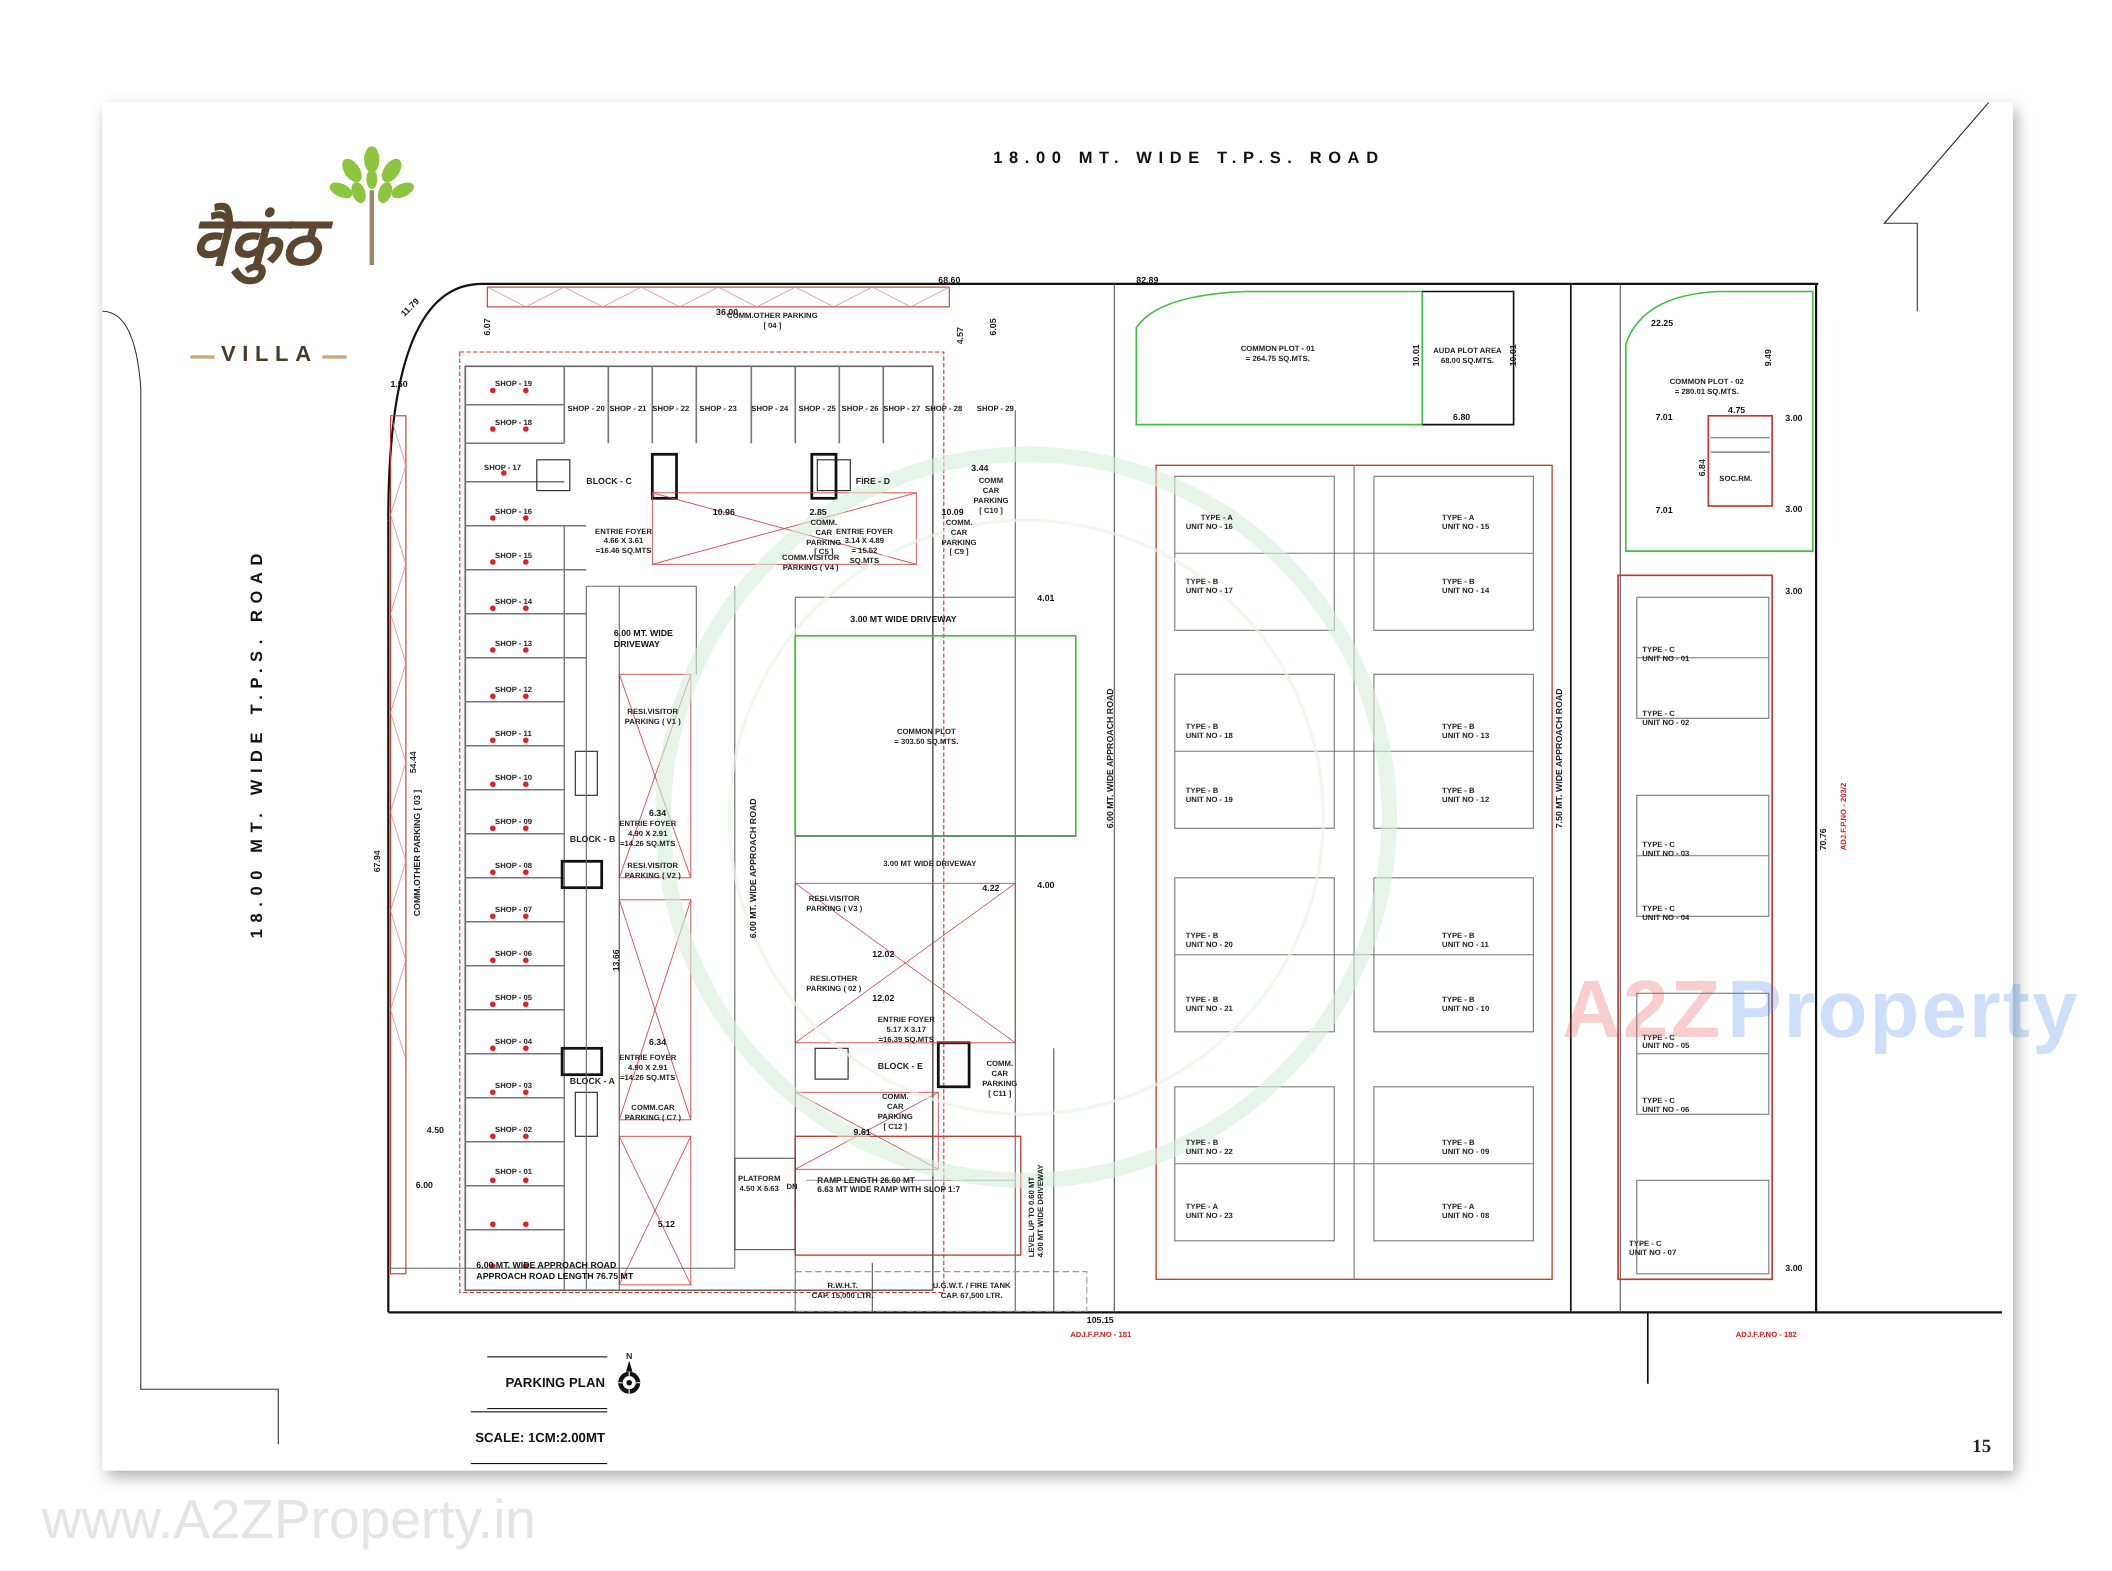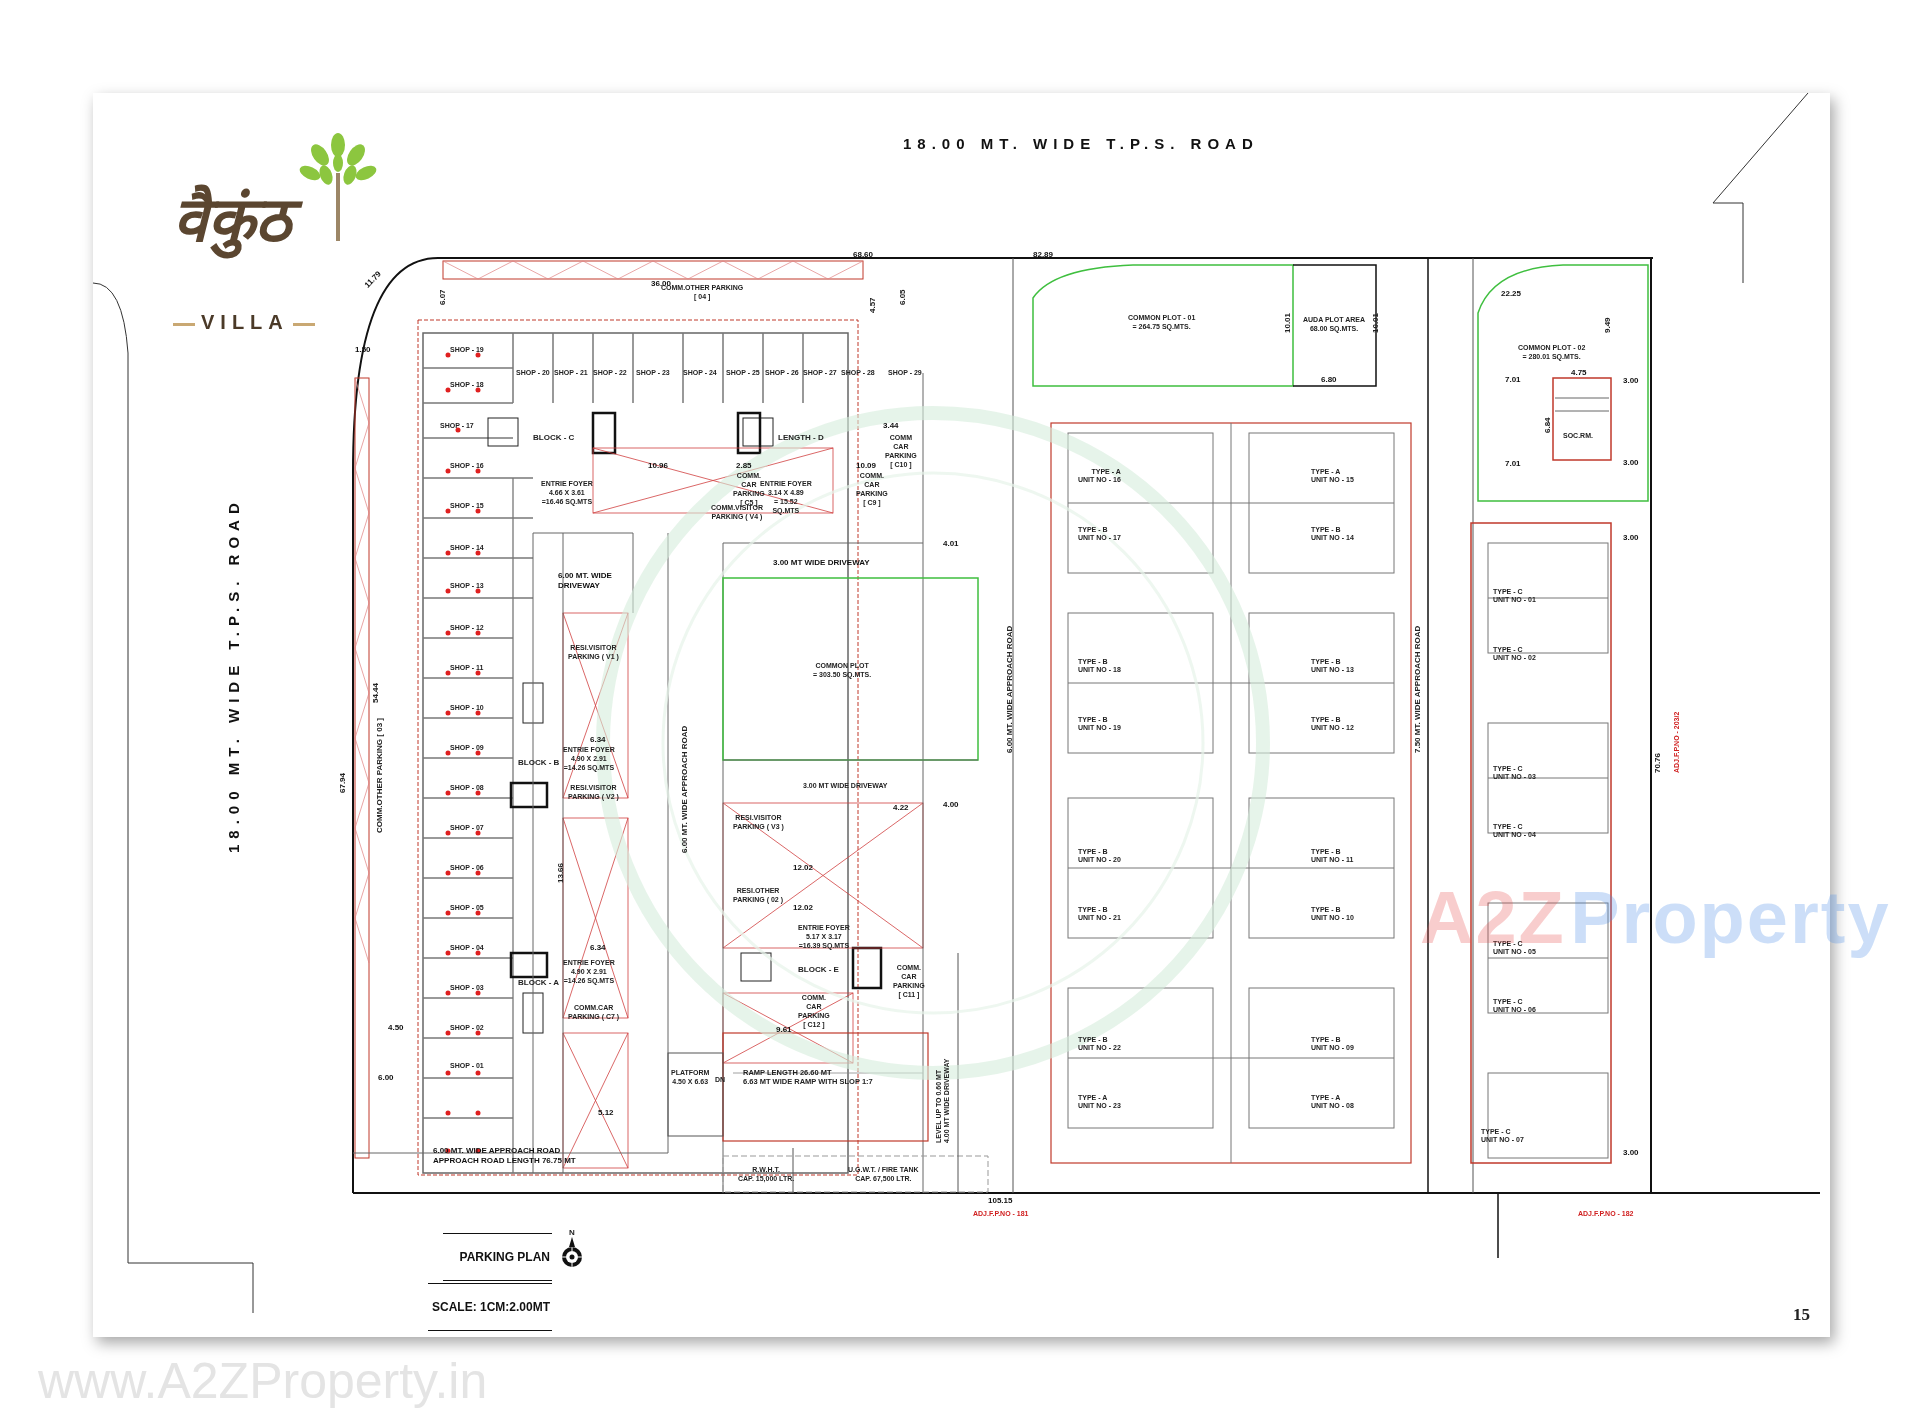--- a/index.html
+++ b/index.html
@@ -325,21 +325,21 @@
     <div class="shop" style="position:absolute; left:120px;">SHOP - 23</div>
     <div class="shop" style="position:absolute; left:167px;">SHOP - 24</div>
     <div class="shop" style="position:absolute; left:210px;">SHOP - 25</div>
     <div class="shop" style="position:absolute; left:249px;">SHOP - 26</div>
     <div class="shop" style="position:absolute; left:287px;">SHOP - 27</div>
     <div class="shop" style="position:absolute; left:325px;">SHOP - 28</div>
     <div class="shop" style="position:absolute; left:372px;">SHOP - 29</div>
   </div>
 
   <div class="abs lbl" style="left:440px; top:340px; font-size:8px;">BLOCK - C</div>
-  <div class="abs lbl" style="left:685px; top:340px; font-size:8px;">LENGTH - D</div>
+  <div class="abs lbl" style="left:685px; top:340px; font-size:8px;">FIRE - D</div>
   <div class="abs lbl" style="left:425px; top:665px; font-size:8px;">BLOCK - B</div>
   <div class="abs lbl" style="left:425px; top:885px; font-size:8px;">BLOCK - A</div>
   <div class="abs lbl" style="left:705px; top:872px; font-size:8px;">BLOCK - E</div>
 
   <div class="abs lbl" style="left:448px; top:386px; white-space:pre;">ENTRIE FOYER
 4.66 X 3.61
 =16.46 SQ.MTS</div>
   <div class="abs lbl" style="left:667px; top:386px; white-space:pre;">ENTRIE FOYER
 3.14 X 4.89
 = 15.52

